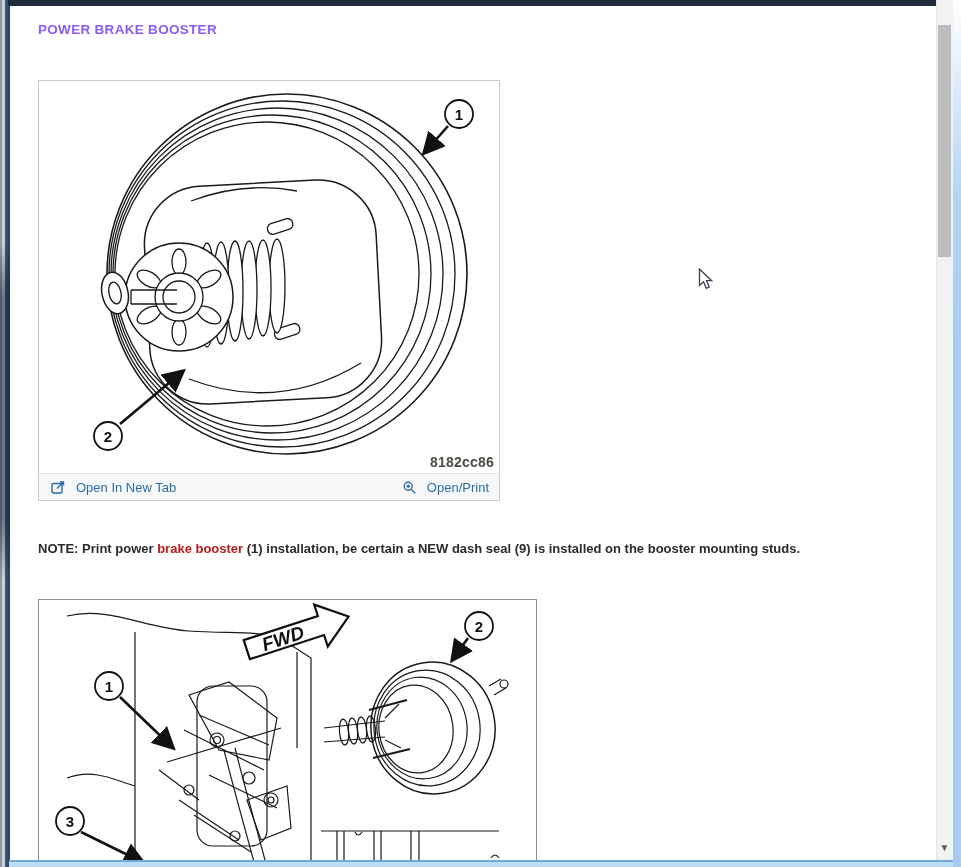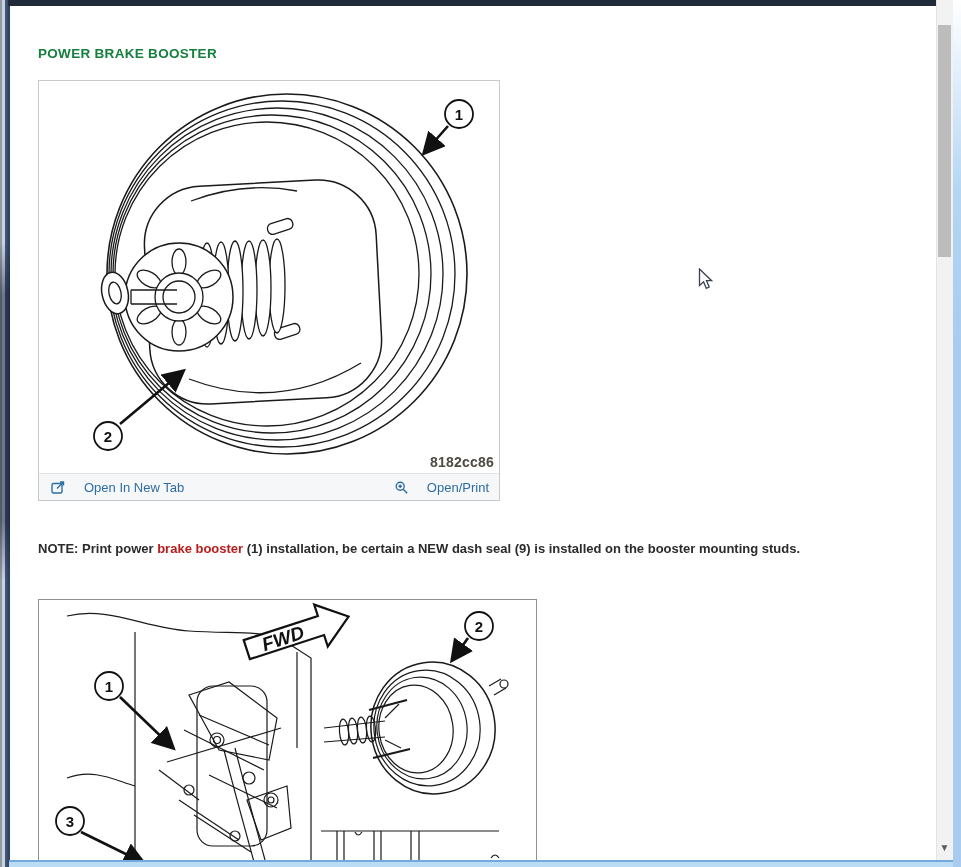--- a/index.html
+++ b/index.html
@@ -21,28 +21,28 @@
   .sb-down{position:absolute;left:936px;top:838px;width:17px;height:20px;display:flex;align-items:center;justify-content:center;
     color:#5c5c5c;font-size:10px;line-height:10px;cursor:default;}
 
   
   .right-strip{position:absolute;left:953px;top:0;width:8px;height:867px;
     background:linear-gradient(to bottom,#ffffff 0%,#ddecfa 10%,#b5d6f3 22%,#a7ccf0 40%,#a7ccf0 100%);}
 
   
   .bottom-band{position:absolute;left:9px;top:860px;width:944px;height:7px;background:#badcf5;border-top:2px solid #74a9de;box-sizing:border-box;z-index:30;}
 
-  .page-heading{position:absolute;left:38px;top:22px;color:#15803d;font-size:13.5px;font-weight:bold;letter-spacing:.3px;margin-top:24px;}
+  .page-heading{position:absolute;left:38px;top:22px;color:#8b5cf6;font-size:13.5px;font-weight:bold;letter-spacing:.3px;}
 
   
   .fig1{position:absolute;left:38px;top:80px;width:460px;border:1px solid #c9c9c9;background:#fff;box-sizing:content-box;}
   .fig1 .img-area{position:relative;width:460px;height:392px;background:#fff;}
   .fig-code{position:absolute;right:5px;bottom:3px;font-size:14px;font-weight:bold;color:#4e4a44;letter-spacing:.2px;}
   .fig-toolbar{height:26px;background:#f6f7f8;border-top:1px solid #e2e2e2;display:flex;align-items:center;justify-content:space-between;padding:0 10px 0 12px;}
-  .tb-link{display:flex;align-items:center;gap:19px;color:#2e6da4;font-size:13px;cursor:pointer;text-decoration:none;}
+  .tb-link{display:flex;align-items:center;gap:11px;color:#2e6da4;font-size:13px;cursor:pointer;text-decoration:none;}
   .tb-link svg{display:block;}
 
   
   .fig2{position:absolute;left:38px;top:599px;width:497px;height:268px;border:1px solid #8f8f8f;border-bottom:none;background:#fff;overflow:hidden;box-sizing:content-box;}
 
   .note-line{position:absolute;left:38px;top:541px;width:800px;color:#2b2b2b;font-size:13px;font-weight:bold;line-height:16px;}
   .note-link{color:#b91c1c;cursor:pointer;text-decoration:none;}
 
   .cursor{position:absolute;left:698px;top:268px;z-index:40;pointer-events:none;}
 

